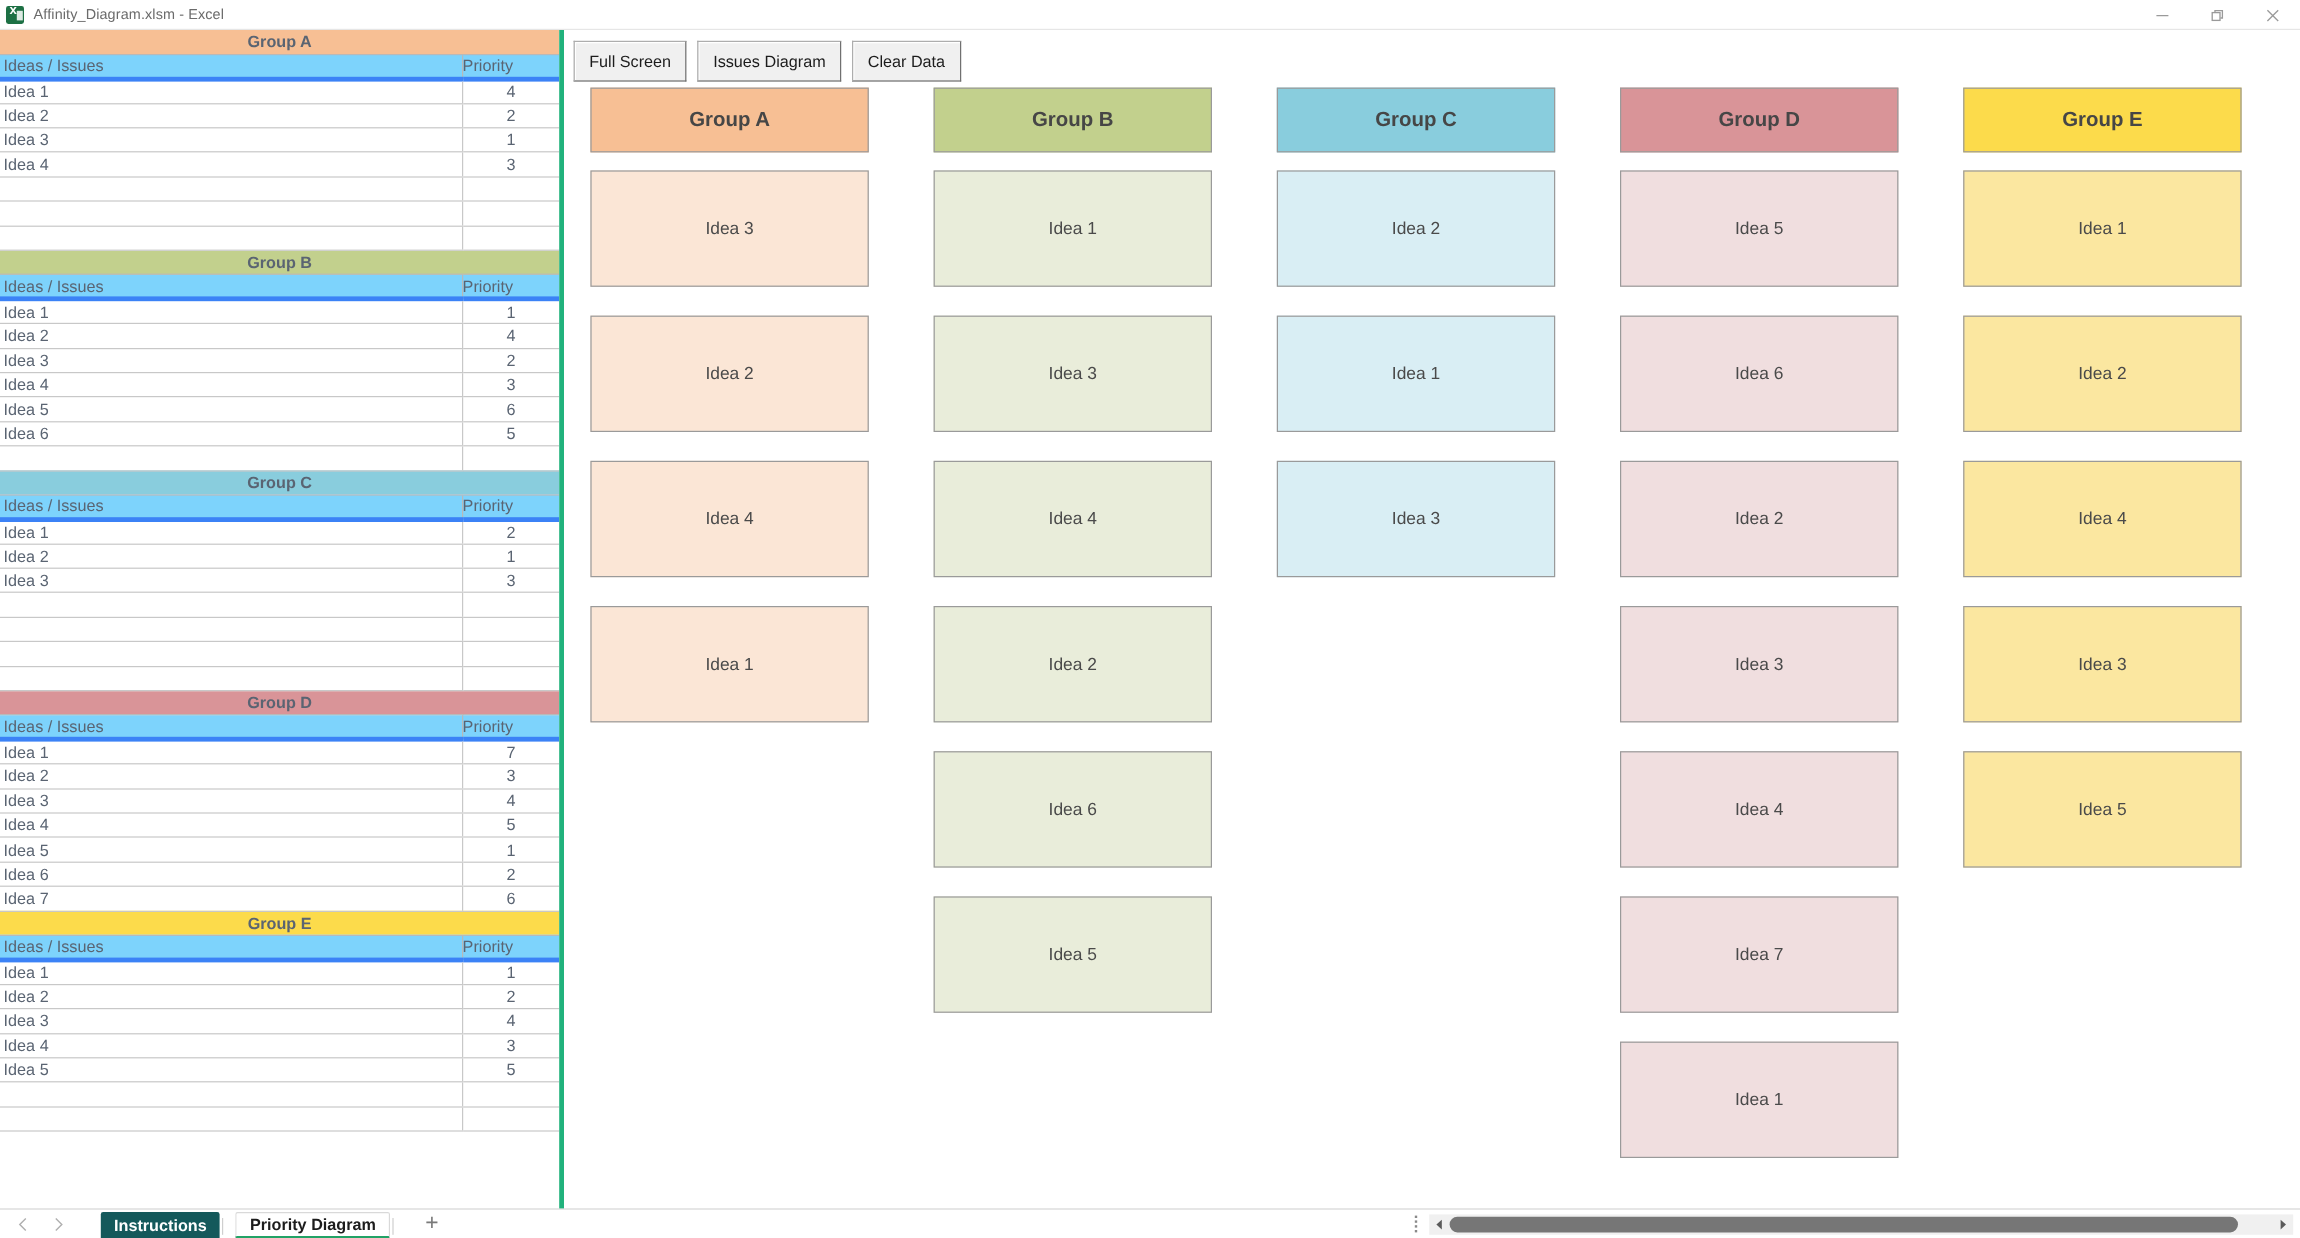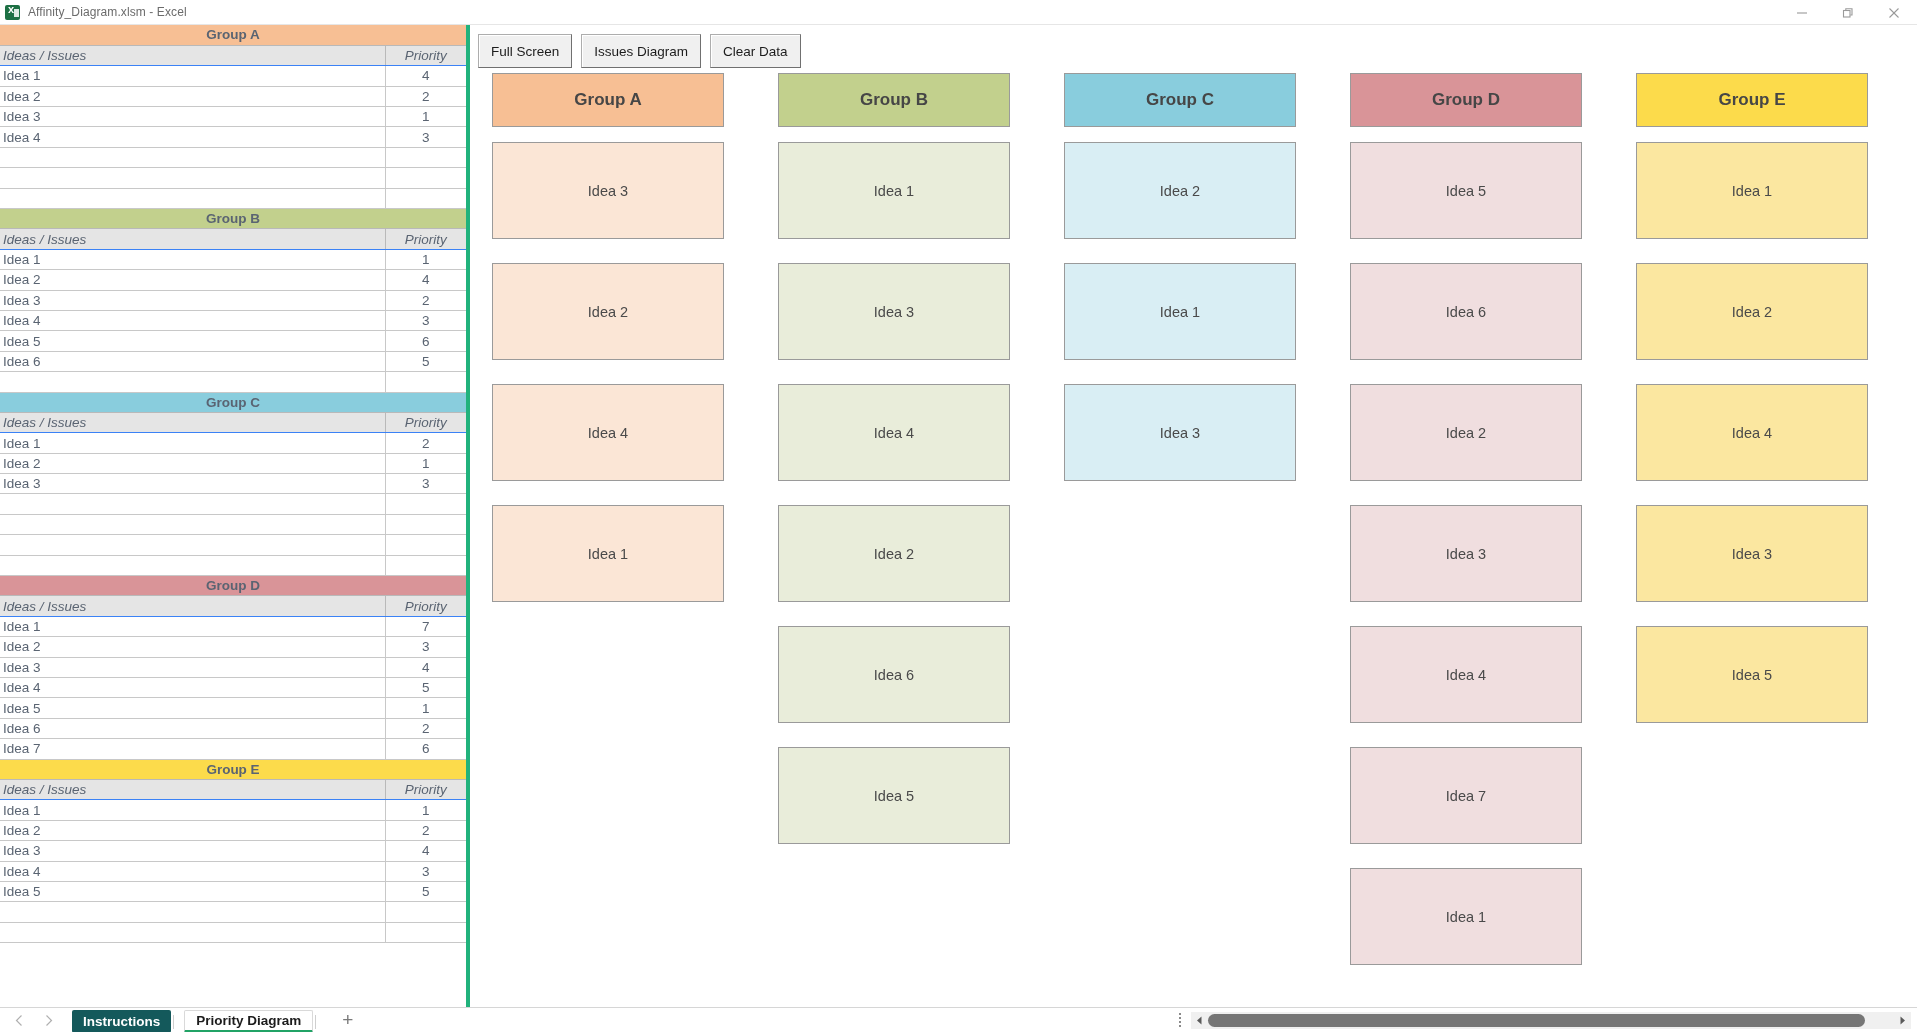--- a/index.html
+++ b/index.html
@@ -57,25 +57,25 @@
     z-index: 5;
   }
 
   table.sheet { border-collapse: collapse; width: 466px; table-layout: fixed; }
   table.sheet td { height: 20.4px; font-size: 13.5px; color: #5a6472; }
   .grp-title {
     text-align: center; font-weight: bold; font-size: 13.5px;
     color: #49505a; height: 21px;
   }
   .hdr-cell {
-    background: #e5e5e5; color: #8b96a3; font-size: 14.5px;
-    border-bottom: 1px solid #3b82f6; border-top: 1px solid #b9b9b9; font-style: italic;
+    background: #7dd3fc; color: #8b96a3; font-size: 14.5px;
+    border-bottom: 4px solid #3b82f6; border-top: 1px solid #b9b9b9;
   }
   .hdr-idea { padding-left: 3px; }
-  .hdr-pri { text-align: center; border-left: 1px solid #b9b9b9; }
+  .hdr-pri { border-left: 1px solid #b9b9b9; }
   .c-idea { padding-left: 3px; border-bottom: 1px solid #c8c8c8; }
   .c-pri  { text-align: center; border-bottom: 1px solid #c8c8c8; border-left: 1px solid #c8c8c8; }
   col.col-idea { width: 385px; }
   col.col-pri  { width: 81px; }
 
   
   .rightpane {
     position: absolute; left: 470px; top: 0;
     width: 1447px; height: 982px;
     background: #ffffff;
@@ -116,21 +116,21 @@
 
   
   .statusbar {
     position: absolute; left: 0; top: 1007px;
     width: 1917px; height: 25px;
     background: #ffffff; border-top: 1px solid #d6d6d6;
     display: flex; align-items: center;
   }
   .navarrows { display: flex; margin-left: 14px; gap: 18px; color: #b0b0b0; }
   .navarrows svg { display: block; }
-  .tabs { display: flex; align-items: flex-end; margin-left: 18px; height: 25px; }
+  .tabs { display: flex; align-items: flex-end; margin-left: 30px; height: 25px; }
   .tab {
     font-size: 13.5px; padding: 0 11px; height: 23px;
     display: flex; align-items: center; font-weight: bold;
   }
   .tab.dark {
     background: #14595b; color: #ffffff; border-radius: 2px;
   }
   .tab.active {
     background: #ffffff; color: #1c1c1c;
     border: 1px solid #d9d9d9; border-bottom: 3px solid #21a366;

